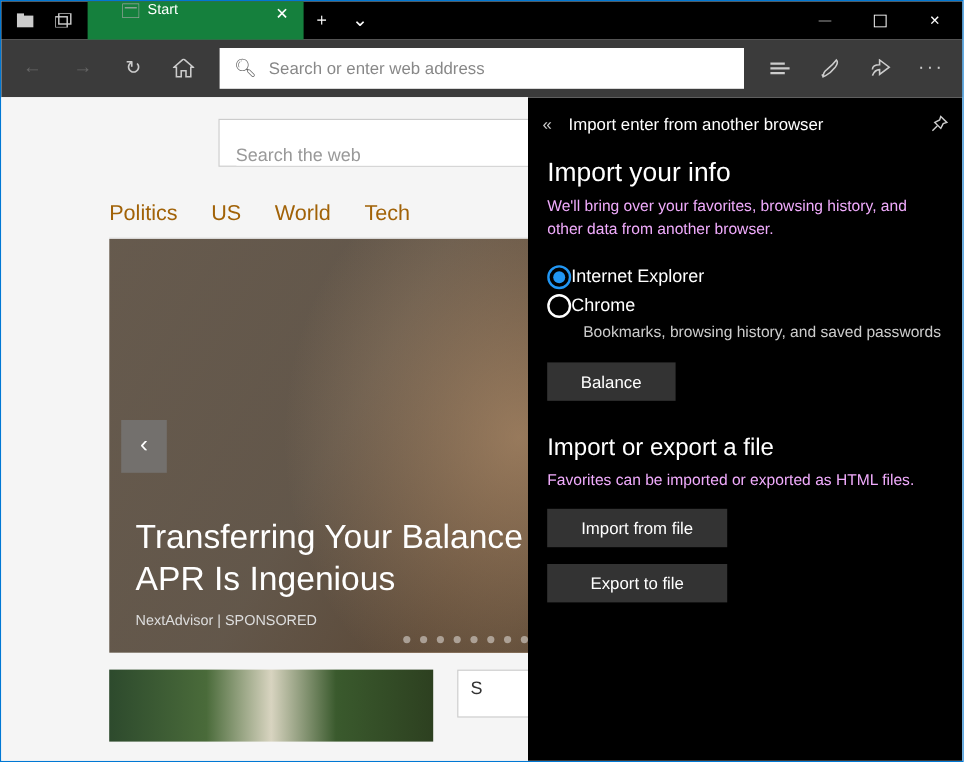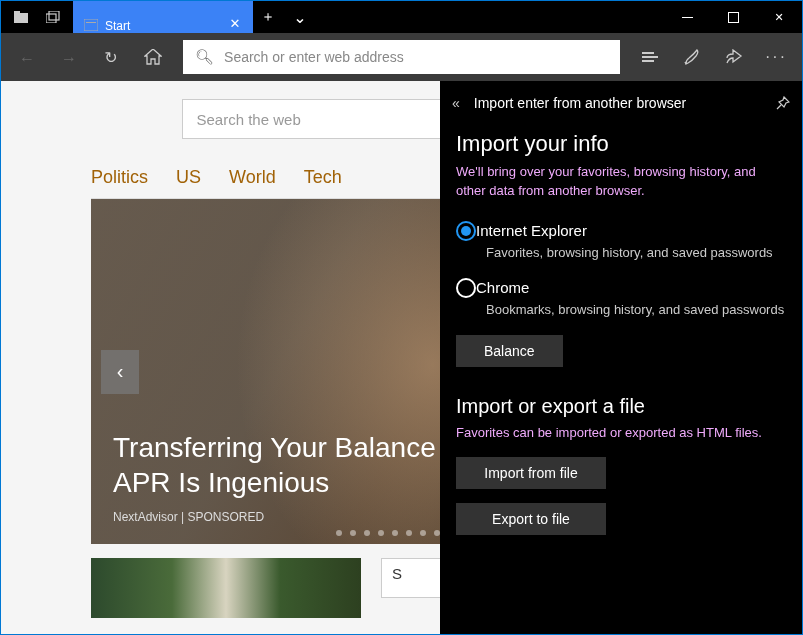--- a/index.html
+++ b/index.html
@@ -1,39 +1,39 @@
 <!DOCTYPE html>
 <html><head>
 <meta charset="utf-8">
 <style>
 *{margin:0;padding:0;box-sizing:border-box;font-family:"Segoe UI",sans-serif}
 body{width:803px;height:635px;overflow:hidden;background:#fff;border:1px solid #0078d4}
 .titlebar{height:32px;background:#000;display:flex;align-items:center;color:#fff}
 .tb-icons{display:flex;align-items:center;padding:0 8px;gap:8px}
 .tb-icon{width:24px;height:32px;display:flex;align-items:center;justify-content:center;font-size:13px}
-.tab{height:32px;background:#3b82f6;display:flex;align-items:flex-end;padding:0 8px 0 10px;gap:6px;min-width:180px}
+.tab{height:32px;background:#15803d;display:flex;align-items:flex-start;padding:0 8px 0 28px;gap:6px;min-width:180px}
 .tab-icon{width:16px;height:16px;display:flex;align-items:center;justify-content:center;font-size:11px}
 .tab-title{font-size:12px;flex:1}
 .tab-close{width:20px;height:20px;display:flex;align-items:center;justify-content:center;font-size:13px;cursor:pointer}
 .tb-actions{display:flex;align-items:center;gap:2px}
 .tb-btn{width:30px;height:32px;display:flex;align-items:center;justify-content:center;font-size:14px;cursor:pointer}
 .spacer{flex:1}
 .win-controls{display:flex}
 .win-btn{width:46px;height:32px;display:flex;align-items:center;justify-content:center;font-size:11px;cursor:pointer}
 .toolbar{height:48px;background:#3b3b3b;display:flex;align-items:center;padding:0 6px;gap:2px}
 .nav-btn{width:40px;height:40px;display:flex;align-items:center;justify-content:center;color:#ccc;font-size:16px;cursor:pointer}
 .nav-btn.disabled{color:#666}
 .addressbar{flex:1;height:34px;background:#fff;display:flex;align-items:center;padding:0 12px;gap:10px;margin:0 8px}
 .search-icon-ab{color:#666;font-size:15px}
 .ab-input{flex:1;border:none;outline:none;font-size:14px;color:#333}
 .ab-input::placeholder{color:#888}
 .tool-icon{width:40px;height:40px;display:flex;align-items:center;justify-content:center;color:#ccc;font-size:16px;cursor:pointer}
 .content{position:relative;height:555px;background:#f5f5f5;overflow:hidden}
 .page{padding:18px 90px 0}
-.search-web{width:440px;height:40px;border:1px solid #ccc;background:#fff;display:flex;align-items:center;padding:0 14px;margin:0 auto 28px}
+.search-web{width:440px;height:40px;border:1px solid #ccc;background:#fff;display:flex;align-items:flex-end;padding:0 14px;margin:0 auto 28px}
 .search-web input{flex:1;border:none;outline:none;font-size:15px;color:#333}
 .search-web input::placeholder{color:#999}
 .tabs-row{display:flex;gap:28px;border-bottom:1px solid #ddd;margin-bottom:0}
 .feed-tab{font-size:18px;color:#a16207;padding:0 0 10px;cursor:pointer;white-space:nowrap}
 .feed-tab.active{color:#000;font-weight:600;border-bottom:3px solid #000}
 .hero{position:relative;height:345px;background:linear-gradient(120deg,#d8d4cc 0%,#c9c5bd 35%,#a8876a 55%,#8c6b4a 75%,#6b5436 100%);overflow:hidden}
 .hero::before{content:"";position:absolute;inset:0;background:radial-gradient(ellipse 280px 340px at 55% 48%,rgba(200,160,120,0.55) 0%,transparent 70%),radial-gradient(ellipse 140px 90px at 72% 35%,rgba(235,215,185,0.75) 0%,transparent 72%),linear-gradient(100deg,rgba(70,56,42,0.78) 58%,rgba(40,32,24,0.9) 100%)}
 .hero-arrow{position:absolute;left:10px;top:50%;transform:translateY(-50%);width:38px;height:44px;background:rgba(120,120,120,0.75);display:flex;align-items:center;justify-content:center;color:#fff;font-size:20px;cursor:pointer}
 .hero-text{position:absolute;left:22px;bottom:20px;right:20px;color:#fff}
 .hero-title{font-size:28px;font-weight:400;line-height:1.25;margin-bottom:10px}
@@ -189,21 +189,20 @@
         </div>
     </div>
     <div class="panel-body">
       <div class="p-h1">Import your info</div>
       <div class="p-desc">We'll bring over your favorites, browsing history, and other data from another browser.</div>
 
       <div class="radio-row">
         <div class="radio selected"></div>
         <div class="radio-label">Internet Explorer</div>
       </div>
-      <div class="radio-desc">Favorites, browsing history, and saved passwords</div>
 
       <div class="radio-row">
         <div class="radio"></div>
         <div class="radio-label">Chrome</div>
       </div>
       <div class="radio-desc">Bookmarks, browsing history, and saved passwords</div>
 
       <button class="btn">Balance</button>
 
       <div class="p-h2">Import or export a file</div>

